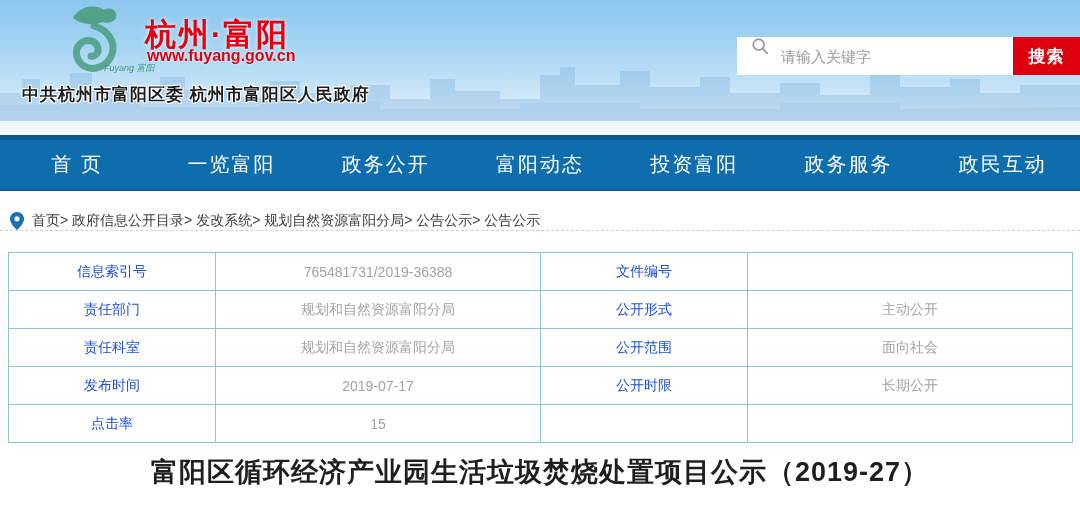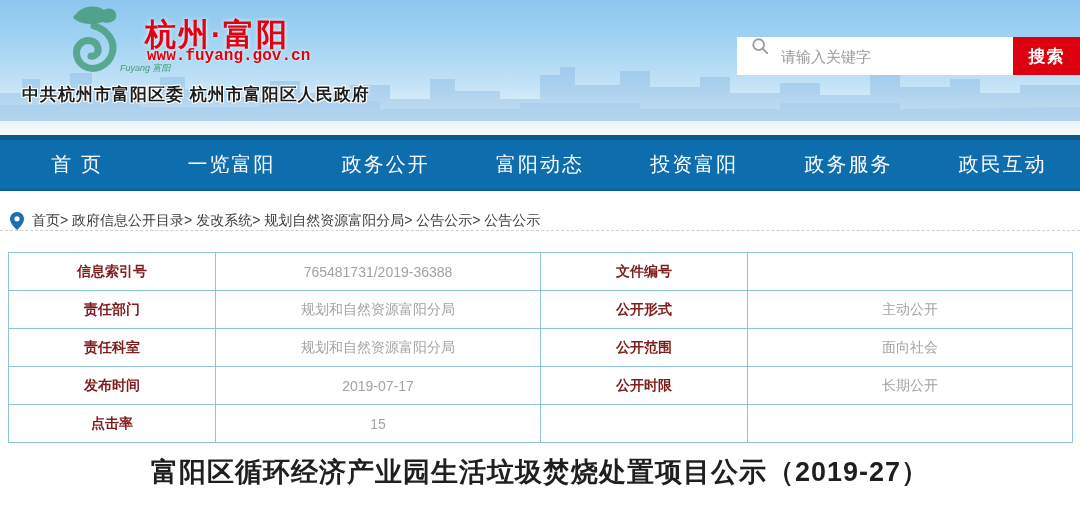--- a/index.html
+++ b/index.html
@@ -4,26 +4,26 @@
 <style>
   * { margin:0; padding:0; box-sizing:border-box; }
   html,body { width:1080px; height:519px; background:#ffffff; overflow:hidden;
     font-family:"Liberation Sans","DejaVu Sans",sans-serif; }
 
   
   .banner { position:relative; width:1080px; height:135px;
     background:linear-gradient(to bottom,#8cc6ee 0%,#9fd2f2 28%,#c2e2f7 62%,#e9f5fc 88%,#f6fbfe 100%); }
   .skyline { position:absolute; left:0; bottom:14px; width:1080px; height:62px; }
   .logo-wrap { position:absolute; left:48px; top:2px; width:100px; height:80px; cursor:pointer; }
-  .logo-script { position:absolute; left:72px; top:60px; font-size:9px; font-style:italic;
+  .logo-script { position:absolute; left:56px; top:60px; font-size:9px; font-style:italic;
     color:#3f9a78; white-space:nowrap; }
   .site-name { position:absolute; left:145px; top:14px; font-size:31px; font-weight:bold;
     color:#e3000f; letter-spacing:2px; text-shadow:0 0 4px rgba(255,255,255,.9); }
   .site-url { position:absolute; left:147px; top:47px; font-size:16px; font-weight:bold;
-    color:#e3000f; text-shadow:0 0 3px rgba(255,255,255,.9);font-family:Liberation Mono, monospace; }
+    color:#e3000f; text-shadow:0 0 3px rgba(255,255,255,.9); }
   .org-names { position:absolute; left:22px; top:83px; font-size:17px; font-weight:bold;
     color:#1c1c1c; letter-spacing:1px;
     text-shadow:1px 1px 0 #fff,-1px -1px 0 #fff,1px -1px 0 #fff,-1px 1px 0 #fff; }
 
   .search-box { position:absolute; left:737px; top:37px; width:276px; height:38px;
     background:#ffffff; display:flex; align-items:flex-start; }
   .search-icon { width:18px; height:18px; margin-left:14px; flex:0 0 auto; }
   .search-input { flex:1; height:100%; border:0; outline:none; background:transparent;
     font-size:15px; color:#333; padding-left:12px; font-family:inherit; }
   .search-input::placeholder { color:#9b9b9b; }
@@ -41,21 +41,21 @@
   .crumb-row { width:1080px; height:40px; display:flex; align-items:flex-end;
     padding-left:10px; border-bottom:1px dashed #cfcfcf; background:#fff; }
   .pin-icon { width:14px; height:18px; margin-right:8px; flex:0 0 auto; }
   .crumb-text { font-size:14px; color:#3c3c3c; cursor:pointer; }
 
   
   .table-wrap { padding:21px 8px 0 8px; }
   table.info { width:1064px; border-collapse:collapse; table-layout:fixed; }
   table.info td { border:1px solid #8ec3dc; height:38px; text-align:center;
     font-size:14px; overflow:hidden; white-space:nowrap; }
-  td.lbl { font-weight:bold; color:#7f1d1d; }
+  td.lbl { font-weight:normal; color:#1d4ed8; }
   td.val { color:#a3a3a3; }
 
   
   .doc-title { margin-top:11px; text-align:center; font-size:27px; font-weight:bold;
     color:#1f1f1f; letter-spacing:1px; }
 </style>
 </head>
 <body>
 
 <div class="banner">

